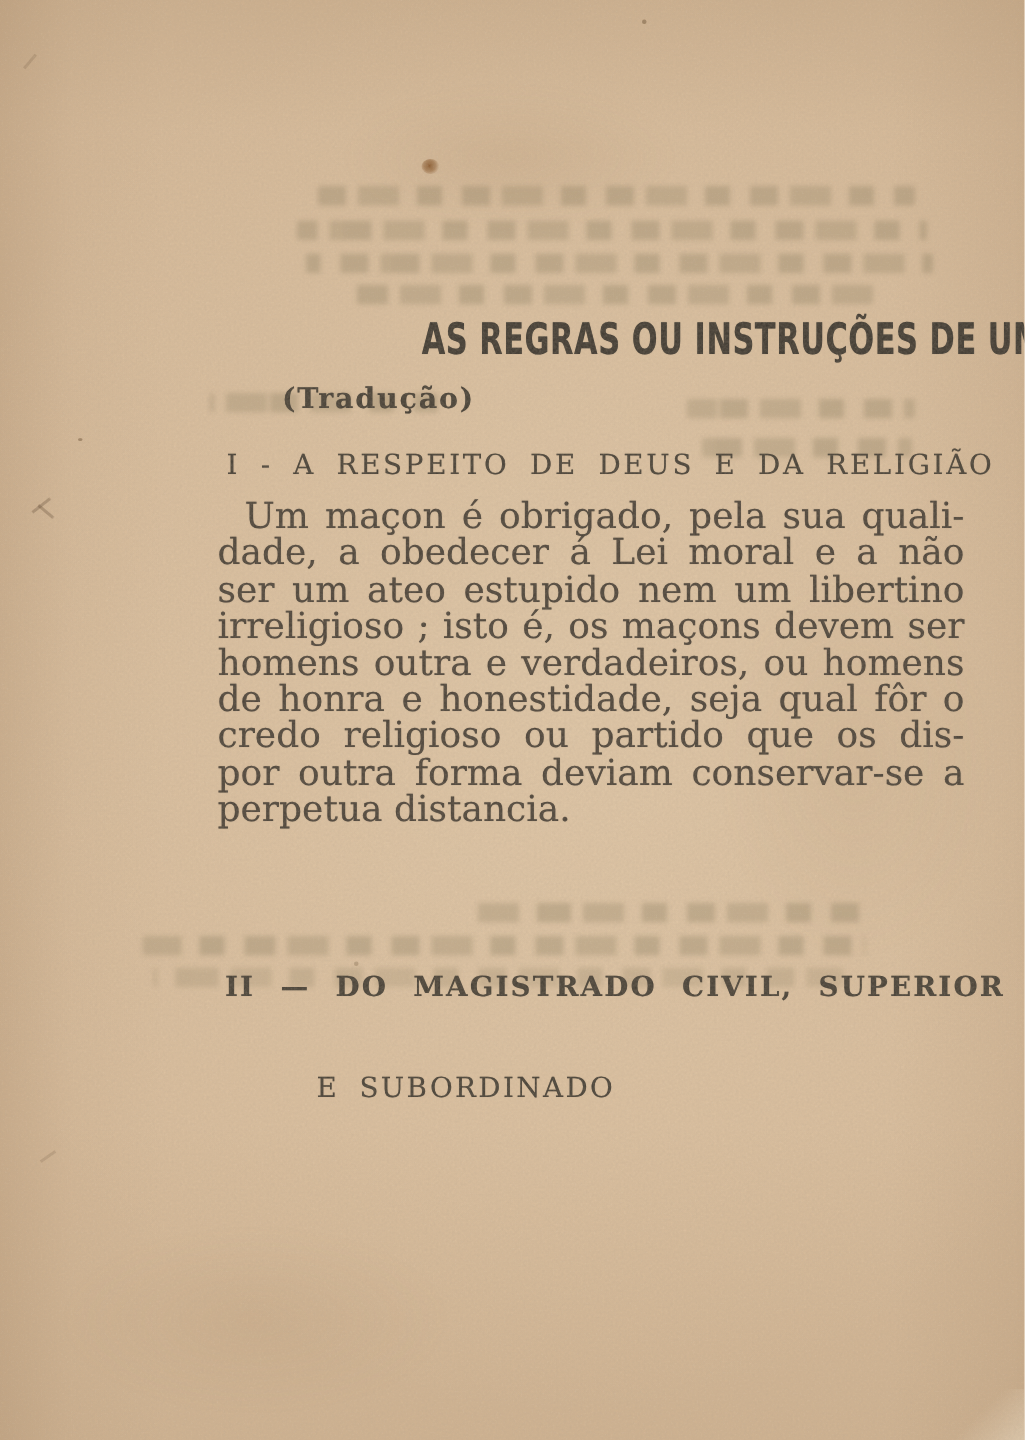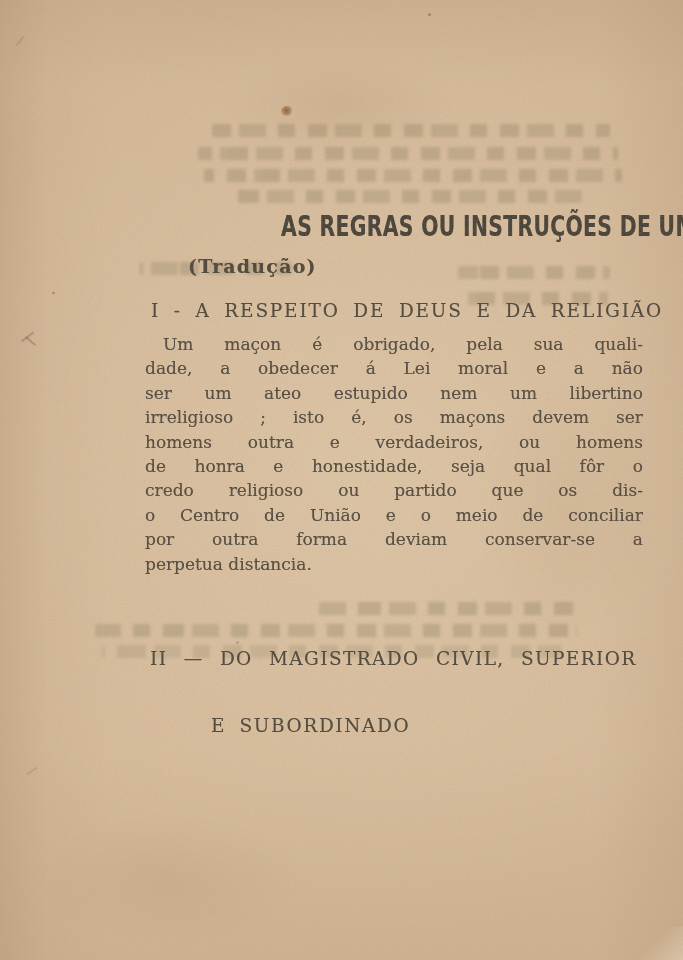--- a/index.html
+++ b/index.html
@@ -35,29 +35,29 @@
     font-weight:bold;font-size:19px;letter-spacing:1.2px;color:#443e34;
     text-shadow:0 0 .5px rgba(68,62,52,.5);
   }
   .heading{
     position:absolute;
     font-size:18.5px;letter-spacing:1.8px;word-spacing:6px;
     color:#453f35;white-space:nowrap;
     text-shadow:0 0 .5px rgba(69,63,53,.45);
   }
   .h1{left:151px;top:300px;}
-  .h2a{left:150px;top:648px;letter-spacing:1.4px;word-spacing:9px;}
+  .h2a{left:150px;top:648px;letter-spacing:1.4px;word-spacing:9px;font-weight:bold;}
   .h2b{left:211px;top:715px;letter-spacing:1.6px;word-spacing:6px;}
 
   .para{position:absolute;color:#4a4238;}
   .para .bline{
     text-align:justify;text-align-last:justify;white-space:normal;
     text-shadow:0 0 .6px rgba(74,66,56,.5);
   }
-  .para1{left:145px;top:332px;width:498px;font-size:17px;line-height:24.4px;}
+  .para1{left:145px;top:332px;width:498px;font-size:24px;line-height:24.4px;}
   .para1 .bline.first{text-indent:18px;}
   .para1 .bline.last{text-align-last:left;}
   .para2{left:90px;top:711px;width:553px;font-size:21px;line-height:26.8px;}
   .para2 .bline.first{text-indent:80px;}
 
   
   .ghost{
     position:absolute;height:13px;border-radius:2px;
     background:repeating-linear-gradient(90deg,
       rgba(124,112,82,.30) 0 19px, rgba(124,112,82,0) 19px 27px,
@@ -139,21 +139,20 @@
   <div class="heading h1">I - A RESPEITO DE DEUS E DA RELIGIÃO</div>
 
   <div class="para para1">
       <div class="bline first">Um maçon é obrigado, pela sua quali-</div>
       <div class="bline">dade, a obedecer á Lei moral e a não</div>
       <div class="bline">ser um ateo estupido nem um libertino</div>
       <div class="bline">irreligioso ; isto é, os maçons devem ser</div>
       <div class="bline">homens outra e verdadeiros, ou homens</div>
       <div class="bline">de honra e honestidade, seja qual fôr o</div>
       <div class="bline">credo religioso ou partido que os dis-</div>
-      <div class="bline">o Centro de União e o meio de conciliar</div>
       <div class="bline">por outra forma deviam conservar-se a</div>
       <div class="bline last">perpetua distancia.</div>
     </div>
 
   <div class="heading h2a">II — DO MAGISTRADO CIVIL, SUPERIOR</div>
   <div class="heading h2b">E SUBORDINADO</div>
 
 
   <svg class="texture" width="683" height="960" aria-hidden="true">
     <filter id="grainDark">

